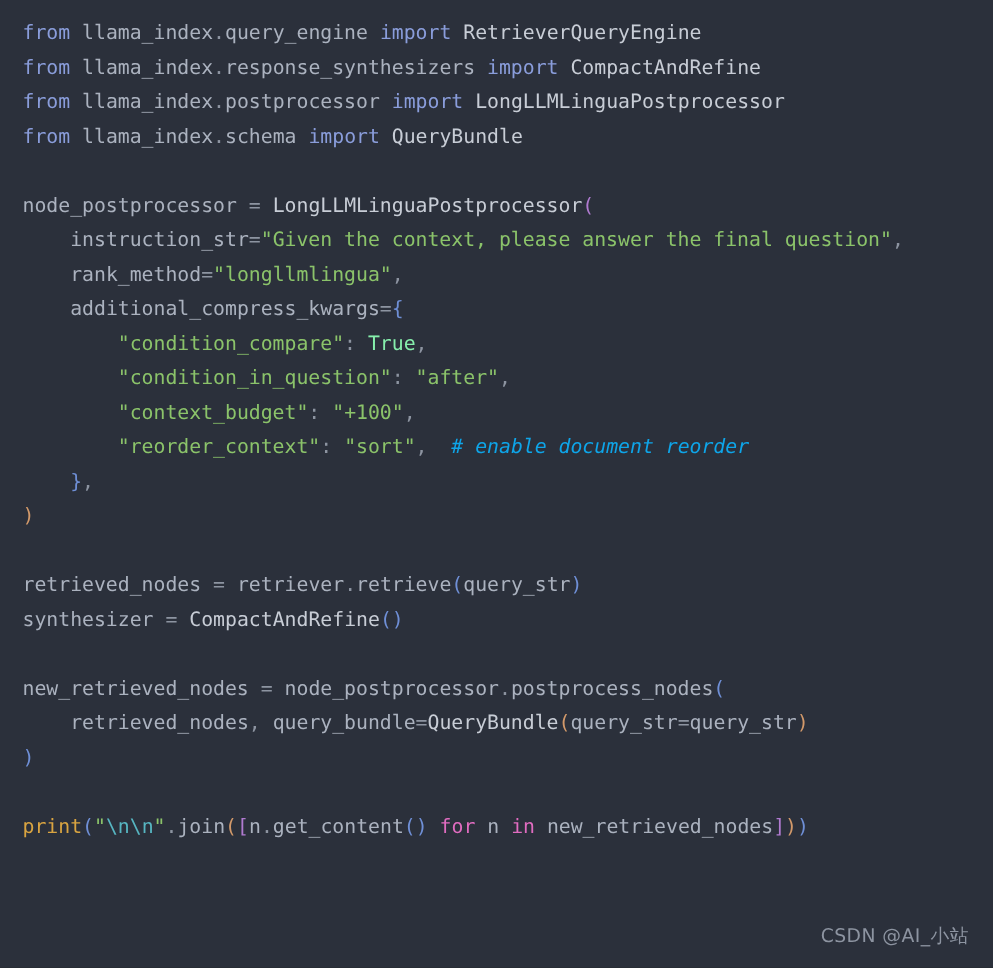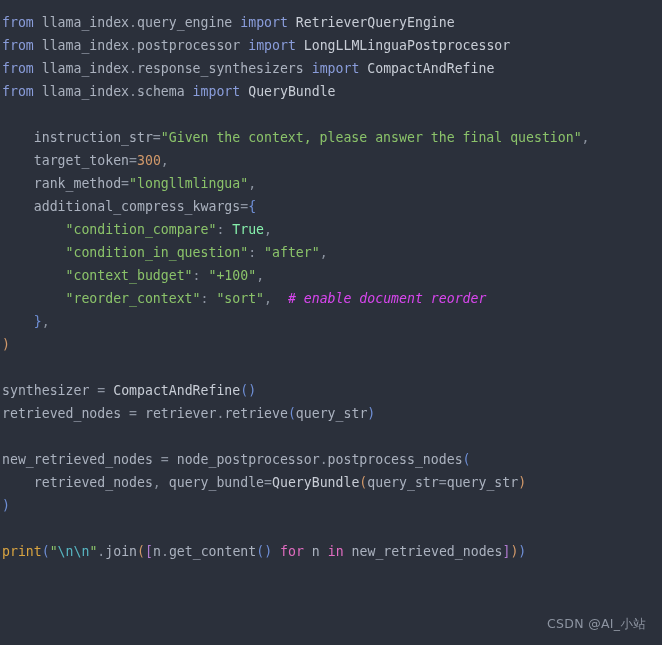--- a/index.html
+++ b/index.html
@@ -19,36 +19,36 @@
     position: absolute;
     left: 0;
     top: 0;
     width: 662px;
     padding: 11px 0 0 0;
     box-sizing: border-box;
   }
   .line {
     height: 23px;
     line-height: 23px;
-    padding-left: 2px;
+    padding-left: 15px;
     font-size: 13.2px;
     white-space: pre;
     color: #abb2bf;
     letter-spacing: 0px;
   }
   .line.blank { color: transparent; }
 
   
   .kw      { color: #8a9ddb; }            
   .kw2     { color: #e06cc0; }            
   .str     { color: #8bc36a; }            
   .esc     { color: #57b6c2; }            
   .num     { color: #d2996a; }            
   .bool    { color: #86efac; }            
-  .cmt     { color: #d946ef; font-style: italic; }
+  .cmt     { color: #0ea5e9; font-style: italic; }
   .fn      { color: #d9a441; text-align: center; }            
   .id      { color: #abb2bf; }            
   .cls     { color: #c8cdd6; }            
   .op      { color: #8d94a1; }            
   .pB      { color: #6f8fd6; }            
   .pO      { color: #d2996a; }            
   .pP      { color: #b07ad0; }            
 
   #watermark {
     position: absolute;
@@ -63,54 +63,54 @@
 </style>
 </head>
 <body>
 
 <div id="root">
 
   <div id="code">
 
     <div class="line"><span class="kw">from</span> <span class="id">llama_index</span><span class="op">.</span><span class="id">query_engine</span> <span class="kw">import</span> <span class="cls">RetrieverQueryEngine</span></div>
 
+    <div class="line"><span class="kw">from</span> <span class="id">llama_index</span><span class="op">.</span><span class="id">response_synthesizers</span> <span class="kw">import</span> <span class="cls">CompactAndRefine</span></div>
+
     <div class="line"><span class="kw">from</span> <span class="id">llama_index</span><span class="op">.</span><span class="id">postprocessor</span> <span class="kw">import</span> <span class="cls">LongLLMLinguaPostprocessor</span></div>
-
-    <div class="line"><span class="kw">from</span> <span class="id">llama_index</span><span class="op">.</span><span class="id">response_synthesizers</span> <span class="kw">import</span> <span class="cls">CompactAndRefine</span></div>
 
     <div class="line"><span class="kw">from</span> <span class="id">llama_index</span><span class="op">.</span><span class="id">schema</span> <span class="kw">import</span> <span class="cls">QueryBundle</span></div>
 
     <div class="line blank">&nbsp;</div>
 
+    <div class="line"><span class="id">node_postprocessor</span> <span class="op">=</span> <span class="cls">LongLLMLinguaPostprocessor</span><span class="pP">(</span></div>
 
     <div class="line">    <span class="id">instruction_str</span><span class="op">=</span><span class="str">"Given the context, please answer the final question"</span><span class="op">,</span></div>
 
-    <div class="line">    <span class="id">target_token</span><span class="op">=</span><span class="num">300</span><span class="op">,</span></div>
 
     <div class="line">    <span class="id">rank_method</span><span class="op">=</span><span class="str">"longllmlingua"</span><span class="op">,</span></div>
 
     <div class="line">    <span class="id">additional_compress_kwargs</span><span class="op">=</span><span class="pB">{</span></div>
 
     <div class="line">        <span class="str">"condition_compare"</span><span class="op">:</span> <span class="bool">True</span><span class="op">,</span></div>
 
     <div class="line">        <span class="str">"condition_in_question"</span><span class="op">:</span> <span class="str">"after"</span><span class="op">,</span></div>
 
     <div class="line">        <span class="str">"context_budget"</span><span class="op">:</span> <span class="str">"+100"</span><span class="op">,</span></div>
 
     <div class="line">        <span class="str">"reorder_context"</span><span class="op">:</span> <span class="str">"sort"</span><span class="op">,</span>  <span class="cmt"># enable document reorder</span></div>
 
     <div class="line">    <span class="pB">}</span><span class="op">,</span></div>
 
     <div class="line"><span class="pO">)</span></div>
 
     <div class="line blank">&nbsp;</div>
 
+    <div class="line"><span class="id">retrieved_nodes</span> <span class="op">=</span> <span class="id">retriever</span><span class="op">.</span><span class="id">retrieve</span><span class="pB">(</span><span class="id">query_str</span><span class="pB">)</span></div>
+
     <div class="line"><span class="id">synthesizer</span> <span class="op">=</span> <span class="cls">CompactAndRefine</span><span class="pB">()</span></div>
-
-    <div class="line"><span class="id">retrieved_nodes</span> <span class="op">=</span> <span class="id">retriever</span><span class="op">.</span><span class="id">retrieve</span><span class="pB">(</span><span class="id">query_str</span><span class="pB">)</span></div>
 
     <div class="line blank">&nbsp;</div>
 
 
 
     <div class="line"><span class="id">new_retrieved_nodes</span> <span class="op">=</span> <span class="id">node_postprocessor</span><span class="op">.</span><span class="id">postprocess_nodes</span><span class="pB">(</span></div>
 
     <div class="line">    <span class="id">retrieved_nodes</span><span class="op">,</span> <span class="id">query_bundle</span><span class="op">=</span><span class="cls">QueryBundle</span><span class="pO">(</span><span class="id">query_str</span><span class="op">=</span><span class="id">query_str</span><span class="pO">)</span></div>
 
     <div class="line"><span class="pB">)</span></div>

